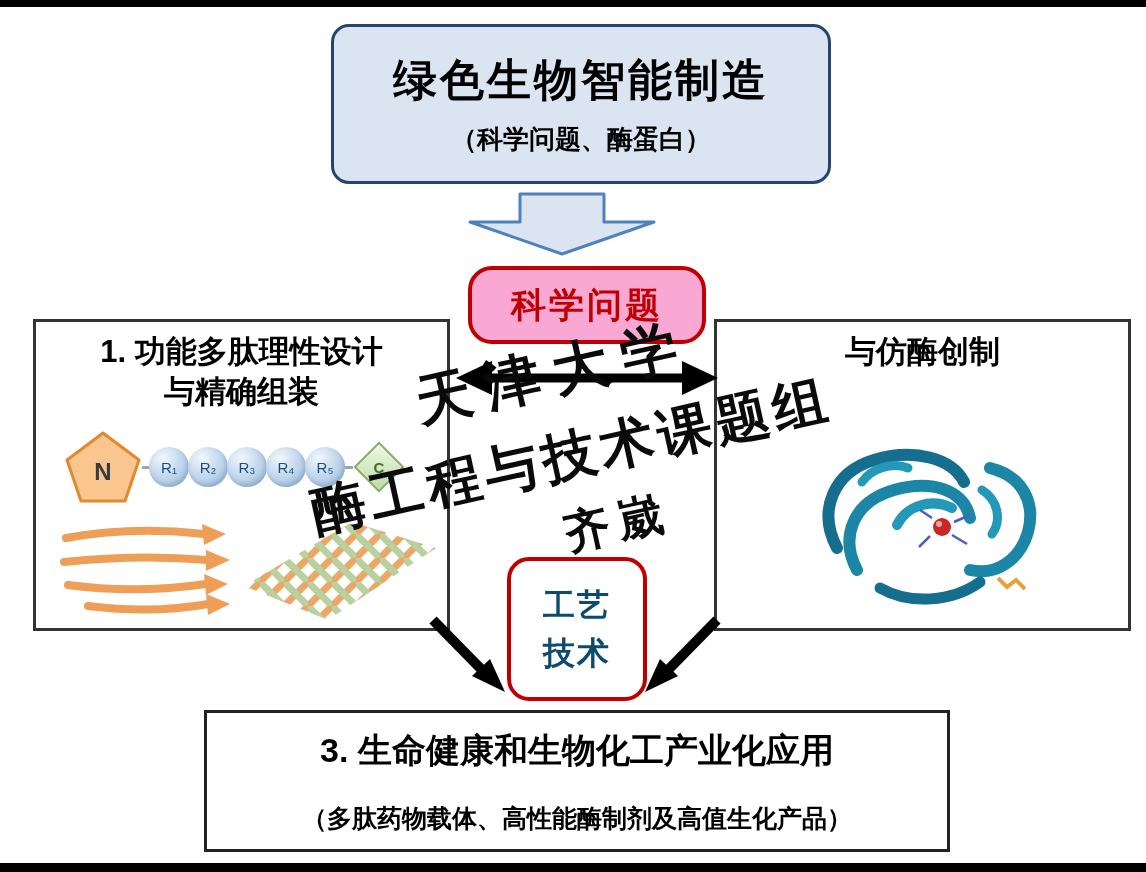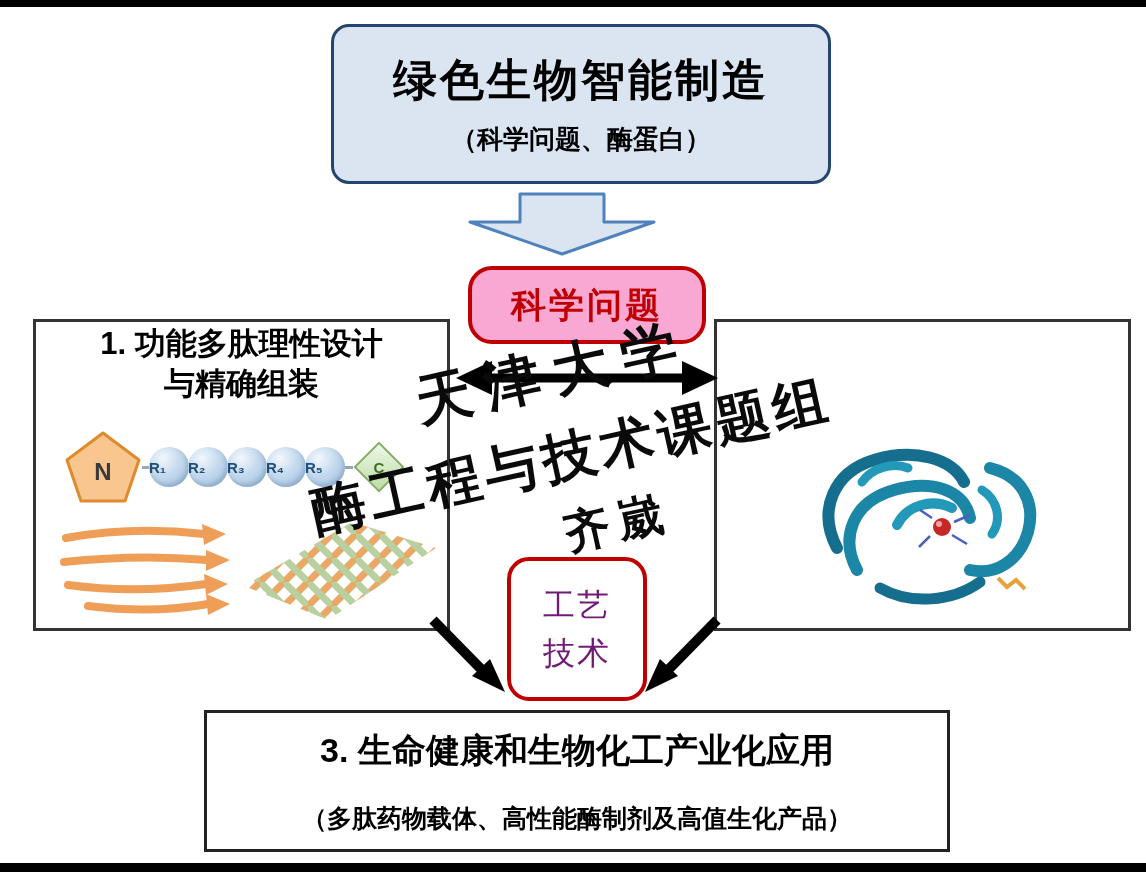--- a/index.html
+++ b/index.html
@@ -23,50 +23,50 @@
 
   .science-box{
     position:absolute;left:468px;top:266px;width:230px;height:70px;background:#f9a8d4;
     border:4px solid #c00000;border-radius:24px;display:flex;align-items:center;justify-content:center;z-index:6;
   }
   .science-box span{color:#c00000;font-size:35px;font-weight:bold;letter-spacing:3px;}
 
   .panel{position:absolute;background:#fff;border:3px solid #333;}
   .panel.left{left:33px;top:319px;width:411px;height:306px;}
   .panel.right{left:714px;top:319px;width:411px;height:306px;}
-  .panel-title{margin-top:2px;text-align:center;font-size:31px;font-weight:bold;line-height:1.3;}
+  .panel-title{margin-top:10px;text-align:center;font-size:31px;font-weight:bold;line-height:1.3;}
 
   .peptide-row{position:absolute;left:28px;top:108px;display:flex;align-items:center;}
   .res{
     width:40px;height:40px;border-radius:50%;margin-left:-1px;
     background:radial-gradient(circle at 35% 28%, #f2f7fc 0%, #c4d9ee 45%, #9dbfde 100%);
     box-shadow:inset -2px -3px 4px rgba(90,120,160,.35);
-    display:flex;align-items:center;
-    color:#1f4e79;font-weight:bold;font-size:15px;
+    display:flex;align-items:center;justify-content:center;
+    color:#1f4e79;font-weight:normal;font-size:15px;
   }
   .link{width:8px;height:3px;background:#9aa7b5;}
   .diamond{
     width:32px;height:32px;transform:rotate(45deg);margin-left:8px;
     background:linear-gradient(135deg,#eef7e6,#bcdca6);border:2px solid #84ab64;
     display:flex;align-items:center;justify-content:center;
   }
   .diamond span{transform:rotate(-45deg);color:#3e6b26;font-weight:bold;font-size:15px;}
 
   .orange-arrows{position:absolute;left:22px;top:200px;}
   .helix-mat{position:absolute;left:200px;top:188px;}
   .protein{position:absolute;left:85px;top:108px;}
 
   .dbl-arrow{position:absolute;left:452px;top:356px;z-index:4;}
 
   .process-box{
     position:absolute;left:507px;top:557px;width:132px;height:136px;background:#fff;
     border:4px solid #c00000;border-radius:22px;z-index:6;
     display:flex;flex-direction:column;align-items:center;justify-content:center;
   }
-  .process-box span{color:#701a75;font-size:32px;font-weight:normal;letter-spacing:2px;line-height:1.5;}
+  .process-box span{color:#0c4a6e;font-size:32px;font-weight:bold;letter-spacing:2px;line-height:1.5;}
 
   .diag-arrows{position:absolute;left:415px;top:616px;z-index:3;}
 
   .bottom-box{
     position:absolute;left:204px;top:710px;width:740px;height:136px;background:#fff;
     border:3px solid #222;display:flex;flex-direction:column;align-items:center;justify-content:center;gap:28px;
   }
   .bottom-title{font-size:34px;font-weight:bold;}
   .bottom-sub{font-size:25px;font-weight:bold;}
 
@@ -160,20 +160,21 @@
           <path d="M-4,28 L28,-4" stroke="#e9a35e" stroke-width="7" stroke-linecap="round"></path>
           <path d="M-4,-4 L28,28" stroke="#b5cf9c" stroke-width="7" stroke-linecap="round"></path>
         </pattern>
       </defs>
       <polygon points="8,76 116,12 200,38 92,110" fill="url(#mat)" opacity="0.95"></polygon>
     </svg>
   </div>
 
   <div class="panel right">
     <div class="panel-title">
+      <div>与仿酶创制</div>
     </div>
 
     <svg class="protein" width="255" height="185" viewBox="0 0 255 185">
       <g fill="none" stroke-linecap="round">
         <path d="M35,118 C15,80 32,42 72,30 C112,18 150,28 162,52" stroke="#156e8d" stroke-width="12"></path>
         <path d="M55,140 C38,108 50,72 92,60 C130,49 162,60 168,88" stroke="#1b86a6" stroke-width="12"></path>
         <path d="M188,38 C220,46 234,72 226,102 C218,130 194,146 168,140" stroke="#1b86a6" stroke-width="12"></path>
         <path d="M78,158 C108,175 150,172 178,152" stroke="#156e8d" stroke-width="11"></path>
         <path d="M95,95 C105,75 130,68 150,78" stroke="#2398b8" stroke-width="10"></path>
         <path d="M180,60 C196,70 200,90 190,104" stroke="#2398b8" stroke-width="9"></path>

